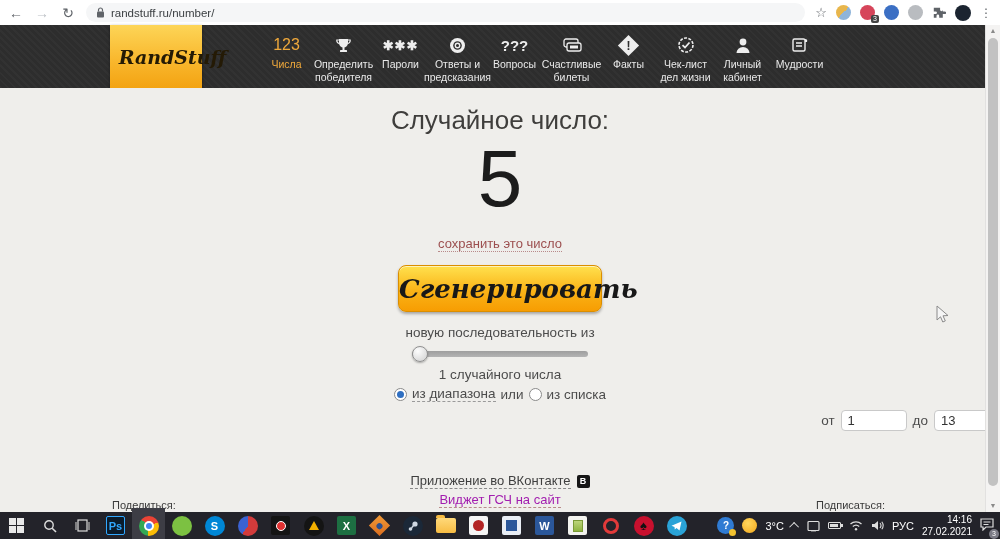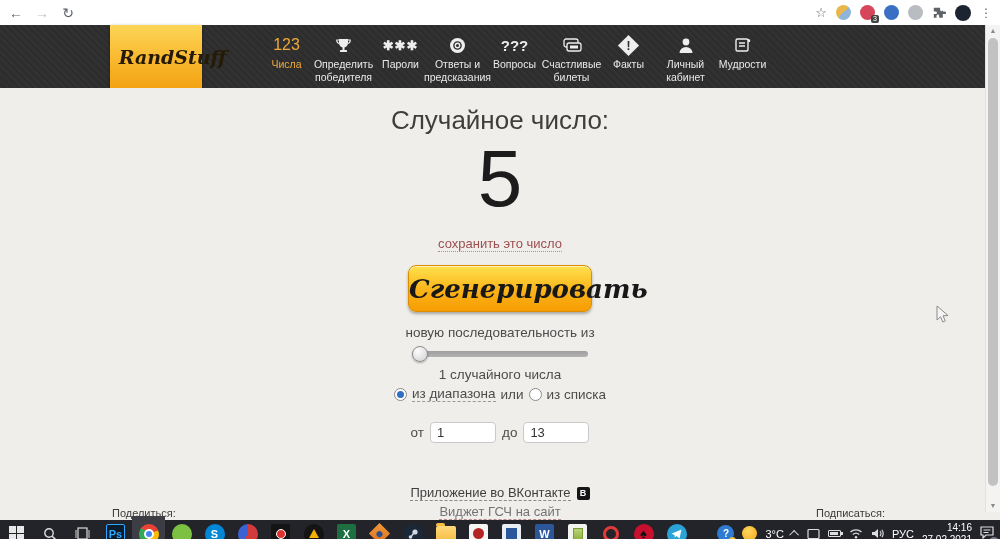--- a/index.html
+++ b/index.html
@@ -33,35 +33,35 @@
   .ico-ast { font-weight:bold; font-size:13px; letter-spacing:1px; }
   .ico-qqq { font-weight:bold; font-size:15px; }
   .diamond { width:15px; height:15px; background:#eee; transform:rotate(45deg); display:flex; align-items:center; justify-content:center; }
   .diamond b { transform:rotate(-45deg); color:#2d2d2d; font-size:12px; }
 
   
   .content { flex:1; position:relative; text-align:center; background:#efeeeb; }
   .page-h1 { padding-top:17px; font-size:26px; font-weight:normal; color:#3f3e3c; }
   .big-number { font-size:80px; line-height:0.95; color:#1c1c1c; margin-top:5px; }
   .save-link { display:inline-block; margin-top:19px; font-size:13px; color:#9c4f4f; text-decoration:none; border-bottom:1px dotted #b98a8a; cursor:pointer; }
-  .gen-btn { display:block; margin:13px auto 0; width:184px; height:47px; border:1px solid #db8e00; border-radius:8px; background:linear-gradient(#ffe14e,#fab317 55%,#f79d02); box-shadow:0 2px 3px rgba(0,0,0,.3), inset 0 1px 0 rgba(255,255,255,.6); font-family:"DejaVu Serif",serif; font-style:italic; font-weight:bold; font-size:26px; color:#181818; cursor:pointer; }
+  .gen-btn { display:block; margin:13px auto 0; width:204px; height:47px; border:1px solid #db8e00; border-radius:8px; background:linear-gradient(#ffe14e,#fab317 55%,#f79d02); box-shadow:0 2px 3px rgba(0,0,0,.3), inset 0 1px 0 rgba(255,255,255,.6); font-family:"DejaVu Serif",serif; font-style:italic; font-weight:bold; font-size:26px; color:#181818; cursor:pointer; }
   .small-label { margin-top:13px; font-size:13.5px; color:#4c4c4c; }
   .slider-wrap { position:relative; width:176px; height:16px; margin:6px auto 0; }
   .slider-track { position:absolute; top:5px; left:0; right:0; height:6px; border-radius:3px; background:linear-gradient(#9e9e9e,#b3b3b3); }
   .slider-handle { position:absolute; top:0; left:0; width:16px; height:16px; border-radius:50%; background:radial-gradient(circle at 35% 30%,#fdfdfd,#cfcfcf); border:1px solid #8f8f8f; box-shadow:0 1px 2px rgba(0,0,0,.3); cursor:grab; }
   .radio-row { margin-top:4px; font-size:13.5px; color:#4c4c4c; display:flex; justify-content:center; align-items:center; gap:5px; }
   .radio { width:13px; height:13px; border-radius:50%; border:1px solid #8a8a8a; background:#fff; display:inline-flex; align-items:center; justify-content:center; cursor:pointer; }
   .radio.checked::after { content:""; width:7px; height:7px; border-radius:50%; background:#2f6fc1; }
   .dashed-u { border-bottom:1px dashed #9a9a9a; cursor:pointer; }
-  .range-row { margin-top:20px; display:flex; justify-content:center; align-items:center; gap:6px; font-size:13.5px; color:#4c4c4c; }
+  .range-row { margin-top:8px; display:flex; justify-content:flex-end; align-items:center; gap:6px; font-size:13.5px; color:#4c4c4c; }
   .range-input { width:66px; height:21px; border:1px solid #c9c9c9; border-radius:4px; padding:0 6px; font-size:13px; color:#333; background:#fff; }
   .vk-row { margin-top:42px; font-size:13px; display:flex; justify-content:center; align-items:center; gap:6px; }
   .vk-link { color:#3f3f3f; border-bottom:1px dashed #8a8a8a; cursor:pointer; }
   .vk-badge { width:13px; height:13px; background:#161616; color:#fff; border-radius:2px; font-size:9px; font-weight:bold; display:flex; align-items:center; justify-content:center; }
-  .widget-link { display:inline-block; margin-top:3px; font-size:13px; color:#737373; border-bottom:1px dashed #b98a8a; cursor:pointer; }
+  .widget-link { display:inline-block; margin-top:3px; font-size:13px; color:#a21caf; border-bottom:1px dashed #b98a8a; cursor:pointer; }
   .foot-label { position:absolute; bottom:1px; font-size:11px; color:#3a3a3a; }
   .foot-share { left:112px; }
   .foot-sub { left:816px; }
 
   
   .scrollbar { position:absolute; right:0; top:25px; width:15px; height:487px; background:#f4f3f2; border-left:1px solid #e2e1e0; z-index:5; }
   .sb-arrow { position:absolute; left:0; width:100%; height:12px; font-size:7px; color:#8a8a8a; text-align:center; line-height:12px; cursor:pointer; }
   .sb-thumb { position:absolute; left:2px; right:2px; top:13px; bottom:26px; background:#c2c2c2; border-radius:5px; cursor:pointer; }
 
   
@@ -92,20 +92,27 @@
 </style>
 </head>
 <body>
 
 <div class="screen">
 
   <div class="browser-bar">
     <span class="nav-glyph">←</span>
     <span class="nav-glyph disabled">→</span>
     <span class="nav-glyph">↻</span>
+    <div class="addr-pill">
+      <svg width="9" height="11" viewBox="0 0 9 11">
+          <rect x="1" y="4.5" width="7" height="6" rx="1" fill="#5f6368"></rect>
+          <path d="M2.5 4.5 V3 a2 2 0 0 1 4 0 V4.5" fill="none" stroke="#5f6368" stroke-width="1.2"></path>
+        </svg>
+      <span class="addr-url">randstuff.ru/number/</span>
+    </div>
     <div class="browser-right">
       <span class="star">☆</span>
       <span class="ext-dot" style="background:linear-gradient(135deg,#e8b64c 50%,#8fb4d9 50%)"></span>
       <span class="ext-dot" style="background:#d6455a">
           <span class="ext-badge">3</span>
         </span>
       <span class="ext-dot" style="background:#3b6fc4"></span>
       <span class="ext-dot" style="background:#b9bcc0"></span>
       <svg width="14" height="14" viewBox="0 0 14 14">
           <path d="M5 2h4v2.2a1.5 1.5 0 0 0 3 0V2h0v4h2.2a1.5 1.5 0 0 1 0 3H12v4H8v-2a1.5 1.5 0 0 0-3 0v2H2V9h2a1.5 1.5 0 0 0 0-3H2V2z" fill="#5f6368" transform="scale(.9)"></path>
@@ -163,20 +170,29 @@
         </span>
         <span class="nav-label">Счастливые билеты</span>
       </div>
       <div class="nav-item">
         <span class="nav-ico">
             <span class="diamond">
               <b>!</b>
             </span>
           </span>
         <span class="nav-label">Факты</span>
+      </div>
+      <div class="nav-item">
+        <span class="nav-ico">
+          <svg width="18" height="18" viewBox="0 0 18 18">
+              <circle cx="9" cy="9" r="7" fill="none" stroke="#eee" stroke-width="1.6" stroke-dasharray="3 1.4"></circle>
+              <path d="M5.5 9.2 L8 11.5 L12.5 6.5" fill="none" stroke="#eee" stroke-width="1.8"></path>
+            </svg>
+        </span>
+        <span class="nav-label">Чек-лист дел жизни</span>
       </div>
       <div class="nav-item">
         <span class="nav-ico">
           <svg width="16" height="17" viewBox="0 0 16 17">
               <circle cx="8" cy="5" r="3.4" fill="#eee"></circle>
               <path d="M1.5 16 a6.5 6 0 0 1 13 0z" fill="#eee"></path>
             </svg>
         </span>
         <span class="nav-label">Личный кабинет</span>
       </div>

